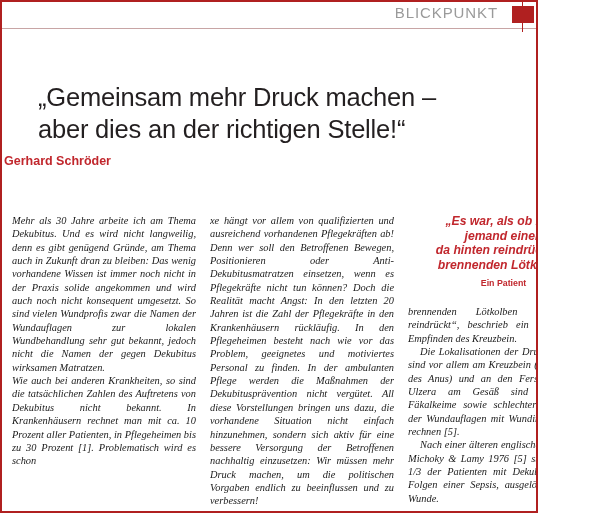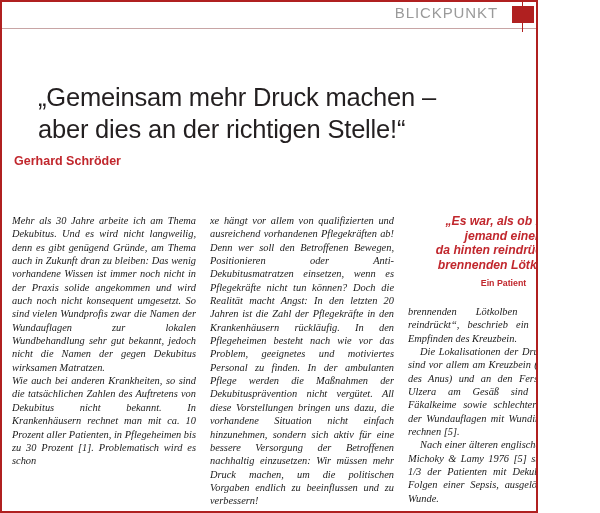--- a/index.html
+++ b/index.html
@@ -74,21 +74,21 @@
     line-height: 32px;
     font-weight: 300;
     color: #231f20;
     letter-spacing: -0.2px;
     margin-left: 22px;
   }
   .title .line { display: block; }
 
   .byline {
     position: absolute;
-    left: 12px;
+    left: 2px;
     top: 152px;
     font-family: "Liberation Sans", sans-serif;
     font-size: 12.5px;
     font-weight: bold;
     color: #c1272d;
   }
 
   
   .columns {
     position: absolute;

